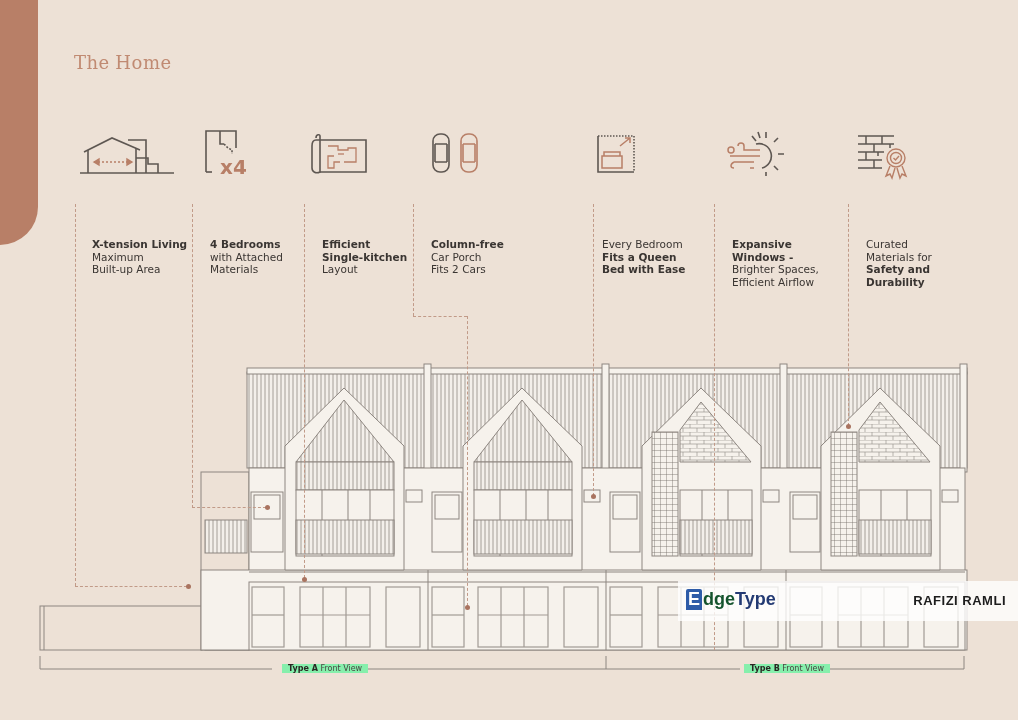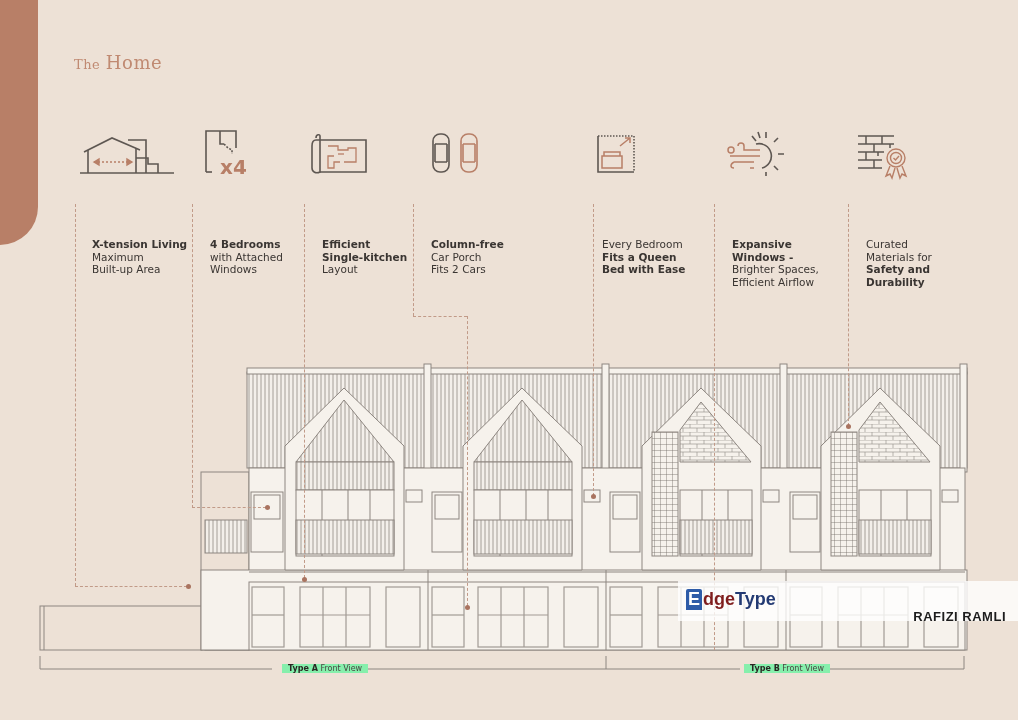--- a/index.html
+++ b/index.html
@@ -13,21 +13,21 @@
   .side-band {
     position: absolute; left: 0; top: 0; width: 38px; height: 245px;
     background: #b87f67;
     border-bottom-right-radius: 38px;
   }
   .title {
     position: absolute; left: 74px; top: 52px;
     color: #c08a72; font-family: "DejaVu Serif", serif;
     font-weight: normal; letter-spacing: 0.5px;
   }
-  .title .small { font-size: 13px; }
+  .title .small { font-size: 18px; }
   .title .big { font-size: 18px; }
   .feature {
     position: absolute; top: 0; width: 130px;
   }
   .feature .icon {
     position: absolute; top: 128px; left: 0; height: 52px;
   }
   .feature .text {
     position: absolute; top: 202px; left: 18px;
     font-size: 10.5px; line-height: 12.5px; white-space: nowrap;
@@ -54,23 +54,23 @@
     background: rgba(255,255,255,0.78);
   }
   .wm-logo {
     position: absolute; left: 8px; top: 8px; font-size: 18px; font-weight: bold;
     color: #233a73; font-family: "Liberation Sans", sans-serif;
   }
   .wm-logo .e {
     display: inline-block; background: #2e5ca8; color: #fff; padding: 0 2px;
     margin-right: 1px; border-radius: 2px 2px 0 0;
   }
-  .wm-logo .edge { color: #7f1d1d; }
+  .wm-logo .edge { color: #14532d; }
   .wm-name {
-    position: absolute; right: 12px; top: 28px; font-size: 13px; font-weight: bold;
+    position: absolute; right: 12px; top: 12px; font-size: 13px; font-weight: bold;
     color: #1d1d1d; font-family: "Liberation Sans", sans-serif; letter-spacing: 0.5px;
   }
 </style>
 </head>
 <body>
 
 <div class="side-band"></div>
 
 <div class="title">
   <span class="small">The</span>
@@ -106,21 +106,21 @@
       <path d="M14 44 V3 H44 V20"></path>
       <path d="M14 44 H20"></path>
       <path d="M28 3 V16 H32"></path>
       <path d="M32 16 L36 20 L40 22 V26" stroke-dasharray="2 1.5"></path>
     </g>
     <text x="28" y="46" font-family="DejaVu Sans, sans-serif" font-size="20" font-weight="bold" fill="#b87f67">x4</text>
   </svg>
   <div class="text">
     <div style="font-weight:bold">4 Bedrooms</div>
     <div>with Attached</div>
-    <div>Windows</div>
+    <div>Materials</div>
   </div>
 </div>
 
 <div class="feature" style="left:304px">
   <svg class="icon" width="70" height="52" viewBox="0 0 70 52">
     <g fill="none" stroke="#5e5752" stroke-width="1.6">
       <path d="M12 12 H62 V44 H16"></path>
       <path d="M12 12 C8 12 8 16 8 18 V40 C8 44 12 46 16 44 V8 C16 6 12 6 12 10"></path>
     </g>
     <g fill="none" stroke="#b87f67" stroke-width="1.3">

